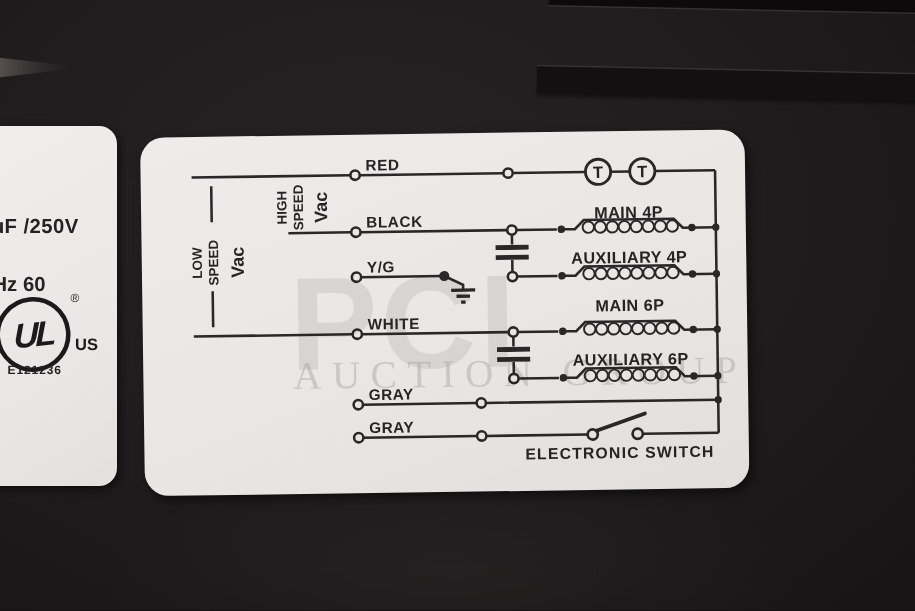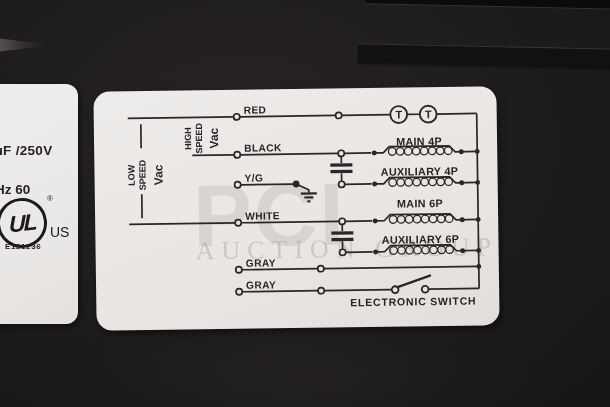--- a/index.html
+++ b/index.html
@@ -29,21 +29,21 @@
   }
   .cap-rating{position:absolute;left:11px;top:59px;font-size:13.5px;font-weight:700;letter-spacing:0.3px;}
   .freq-rating{position:absolute;left:11px;top:98px;font-size:13.5px;font-weight:700;}
   .ul-wrap{position:absolute;left:0;top:112px;width:94px;height:60px;}
   .ul-circle{
     position:absolute;left:13px;top:2px;width:44px;height:44px;border:3.5px solid #1d191a;border-radius:50%;
     display:flex;align-items:center;justify-content:center;transform:rotate(-6deg);
   }
   .ul-circle span{font-size:23px;font-weight:800;font-style:italic;letter-spacing:-2px;color:#1d191a;transform:skewX(-6deg);}
   .ul-reg{position:absolute;left:63px;top:-2px;font-size:8px;color:#1d191a;}
-  .ul-us{position:absolute;left:66px;top:28px;font-size:14px;font-weight:400;color:#1d191a;}
+  .ul-us{position:absolute;left:66px;top:28px;font-size:11px;font-weight:700;color:#1d191a;}
   .ul-file{position:absolute;left:21px;top:46px;font-size:8px;font-weight:700;letter-spacing:0.6px;color:#262223;}
 
   
   .main-label{
     position:absolute;left:95px;top:89px;width:403px;height:239px;
     background:linear-gradient(160deg,#eeecea 0%,#e9e6e4 55%,#e1dedc 100%);
     border-radius:16px;box-shadow:2px 3px 7px rgba(0,0,0,0.55);
     transform:rotate(-0.8deg);overflow:hidden;
   }
   .wm-logo{

